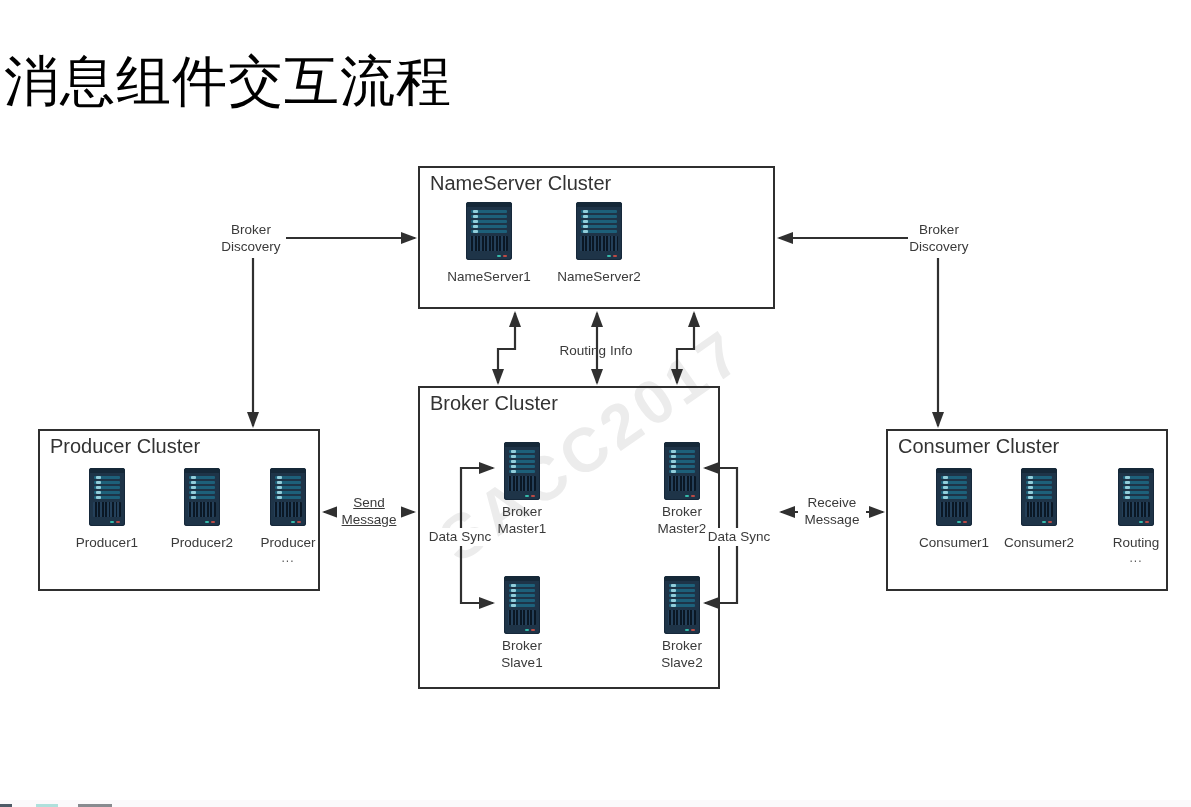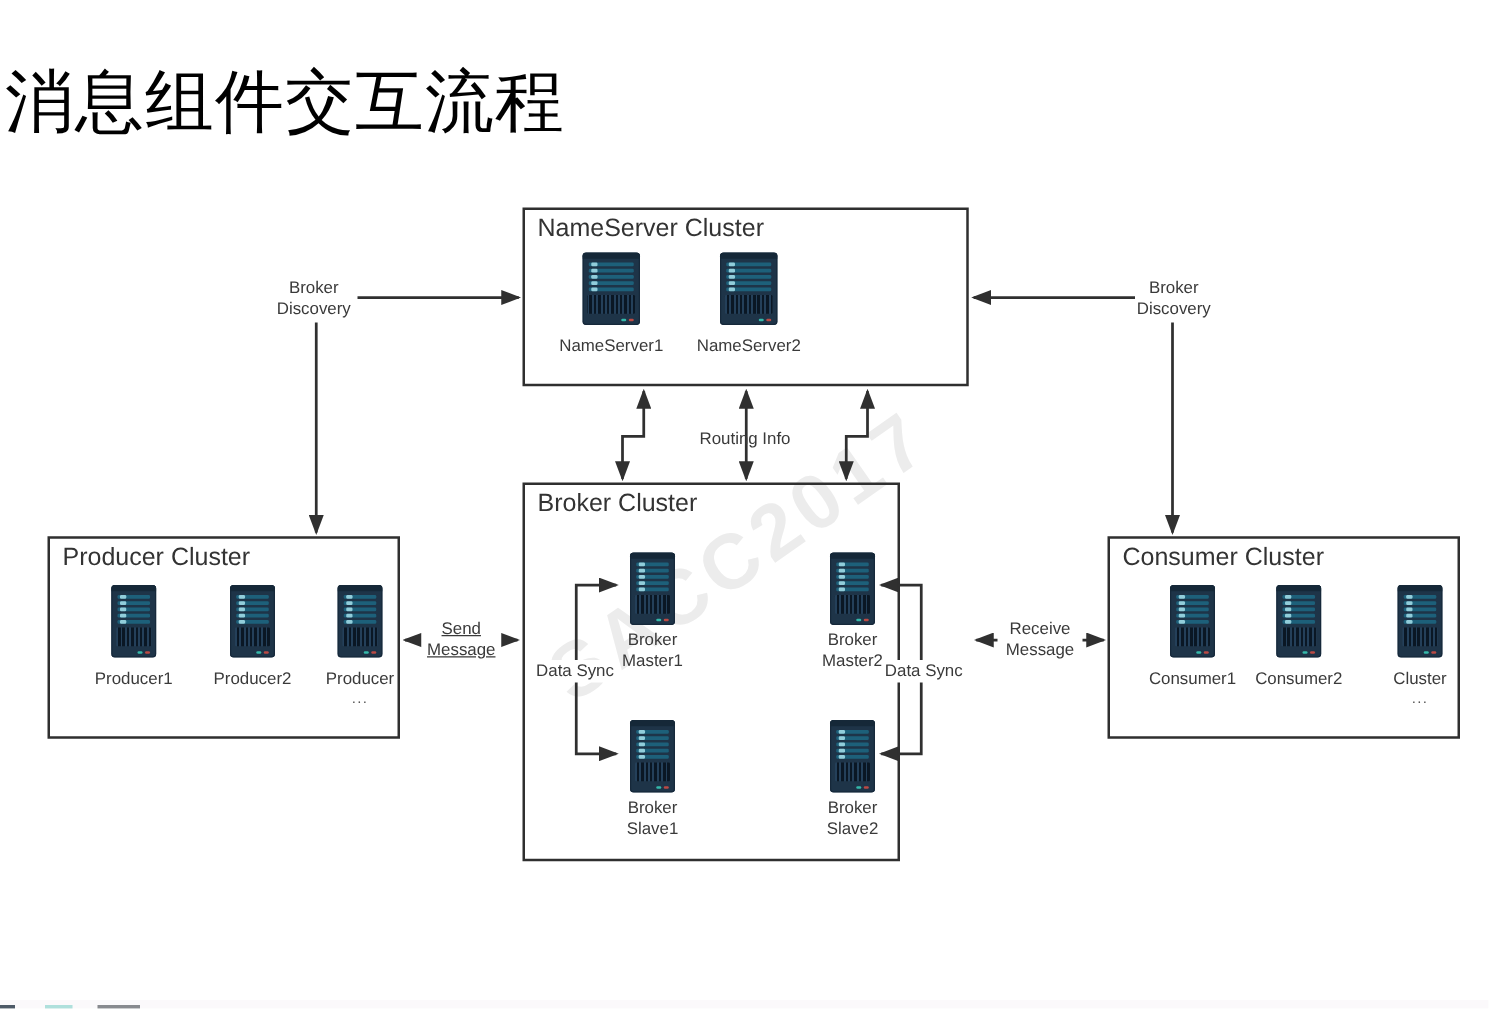--- a/index.html
+++ b/index.html
@@ -321,21 +321,21 @@
             <i></i>
             <i></i>
             <i></i>
           </div>
         <div class="srv-vent"></div>
           <div class="srv-base">
             <span class="led g"></span>
             <span class="led r"></span>
           </div>
       </div>
-      <div class="node-label">Cluster</div>
+      <div class="node-label">Routing</div>
       <div class="node-dots">...</div>
     </div>
   </div>
 
   <div class="edge-label" style="left:203px;top:221px;width:96px;">
     <div>Broker</div>
     <div>Discovery</div>
   </div>
   <div class="edge-label" style="left:891px;top:221px;width:96px;">
     <div>Broker</div>

